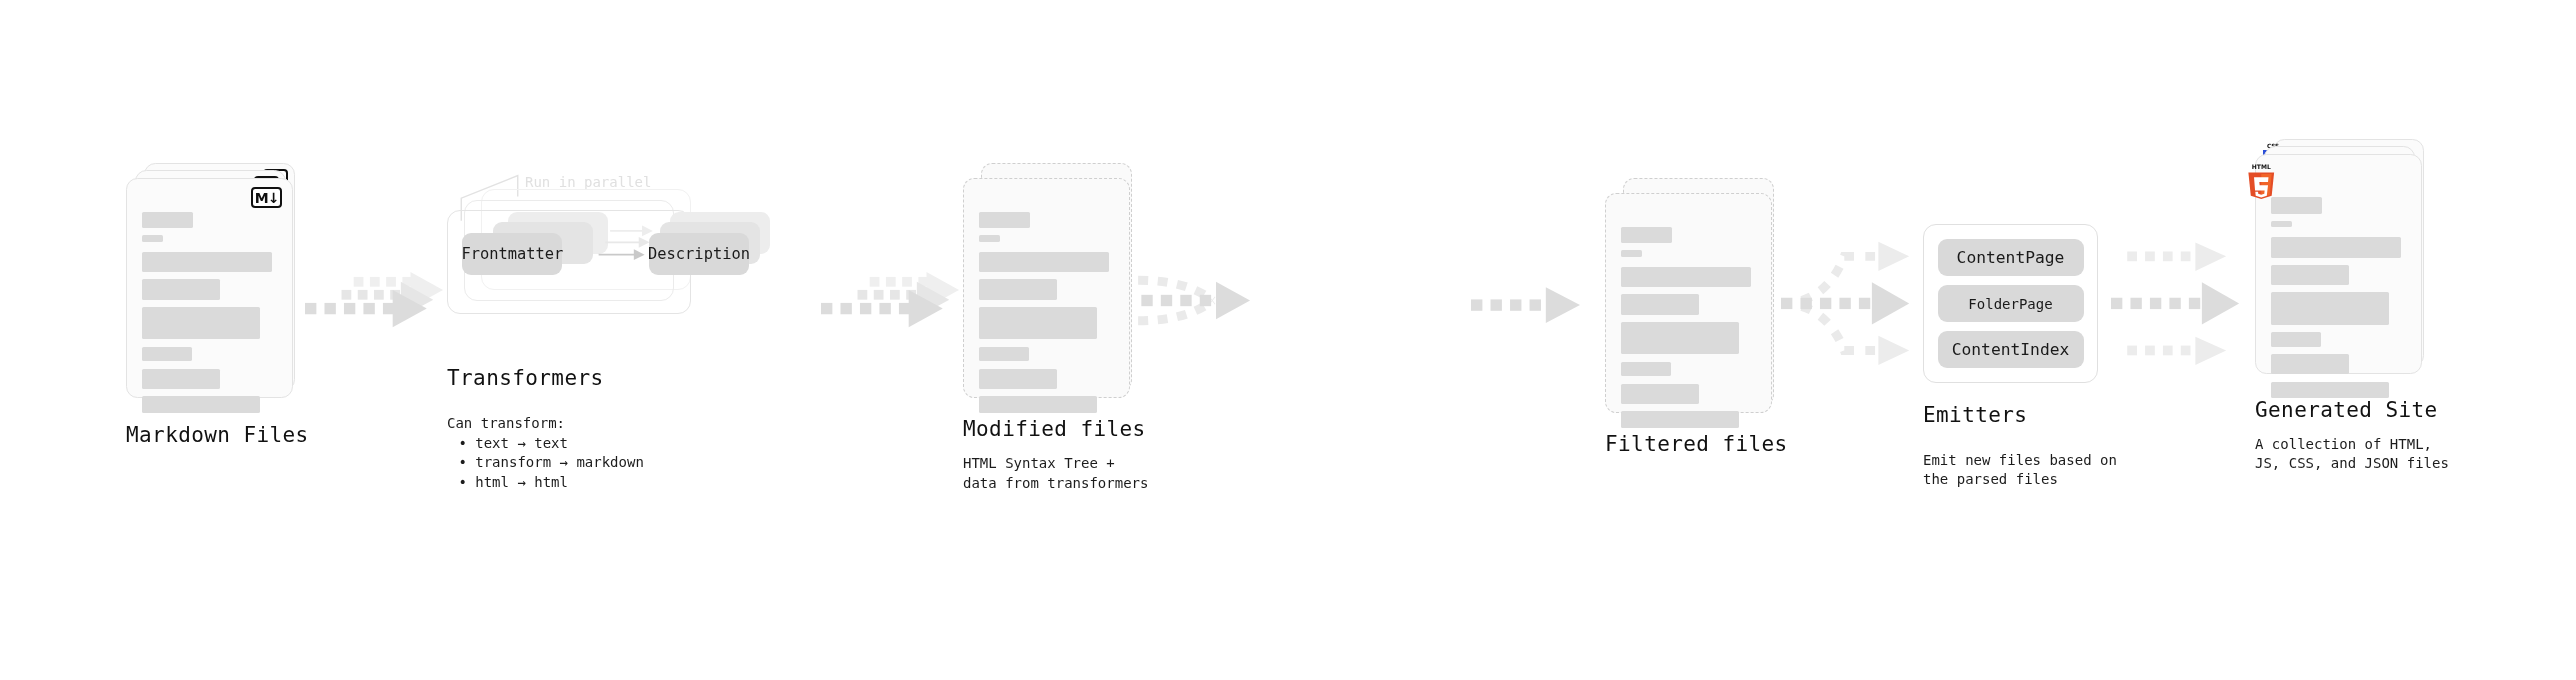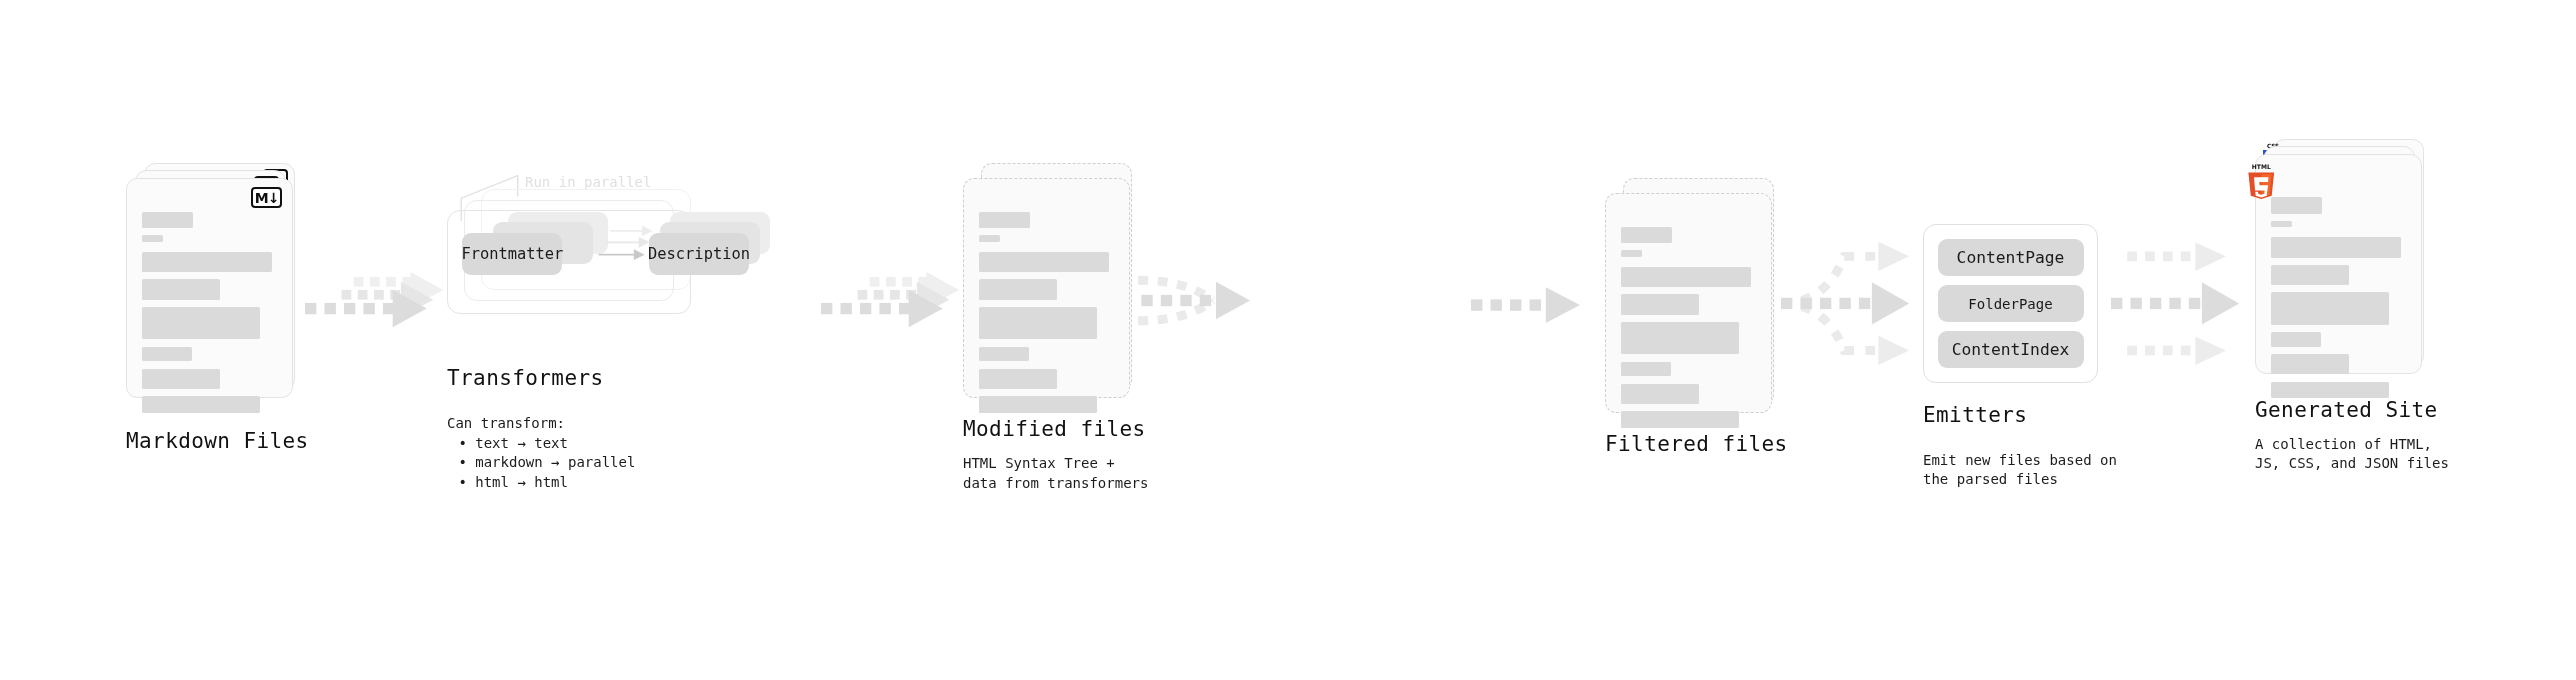--- a/index.html
+++ b/index.html
@@ -131,21 +131,21 @@
           <div class="ln" style="width:130px;height:20.3px;"></div>
           <div class="ln" style="width:78px;height:20.3px;"></div>
           <div class="ln" style="width:118px;height:32.5px;"></div>
           <div class="ln" style="width:50px;height:14.6px;"></div>
           <div class="ln" style="width:78px;height:20.3px;"></div>
           <div class="ln" style="width:118px;height:16.3px;"></div>
         </div>
       </div>
 
     </div>
-    <div class="title" style="margin-top:30px;">Markdown Files</div>
+    <div class="title" style="margin-top:24px;">Markdown Files</div>
   </div>
 
   <div class="arrowwrap" style="left:305px;top:272px;">
     <svg width="138" height="61" viewBox="0 0 170 75">
       <g fill="#efefef">
         <rect x="60" y="6" width="12" height="12"></rect>
           <rect x="80" y="6" width="12" height="12"></rect>
         <rect x="100" y="6" width="12" height="12"></rect>
           <rect x="120" y="6" width="12" height="12"></rect>
         <polygon points="130,0 170,22 130,44"></polygon>
@@ -205,21 +205,21 @@
       </div>
       <div class="tpill pill" style="left:202px;top:44px;width:100px;height:42px;font-size:15.4px;">
         <span>Description</span>
       </div>
     </div>
 
     <div class="title" style="margin-top:31px;">Transformers</div>
     <div class="sub" style="margin-top:24px;">Can transform:</div>
     <div class="bullets">
       <div class="b">•&nbsp;<span>text → text</span></div>
-      <div class="b">•&nbsp;<span>markdown → parallel</span></div>
+      <div class="b">•&nbsp;<span>transform → markdown</span></div>
       <div class="b">•&nbsp;<span>html → html</span></div>
     </div>
   </div>
 
   <div class="arrowwrap" style="left:821px;top:272px;">
     <svg width="138" height="61" viewBox="0 0 170 75">
       <g fill="#efefef">
         <rect x="60" y="6" width="12" height="12"></rect>
           <rect x="80" y="6" width="12" height="12"></rect>
         <rect x="100" y="6" width="12" height="12"></rect>

